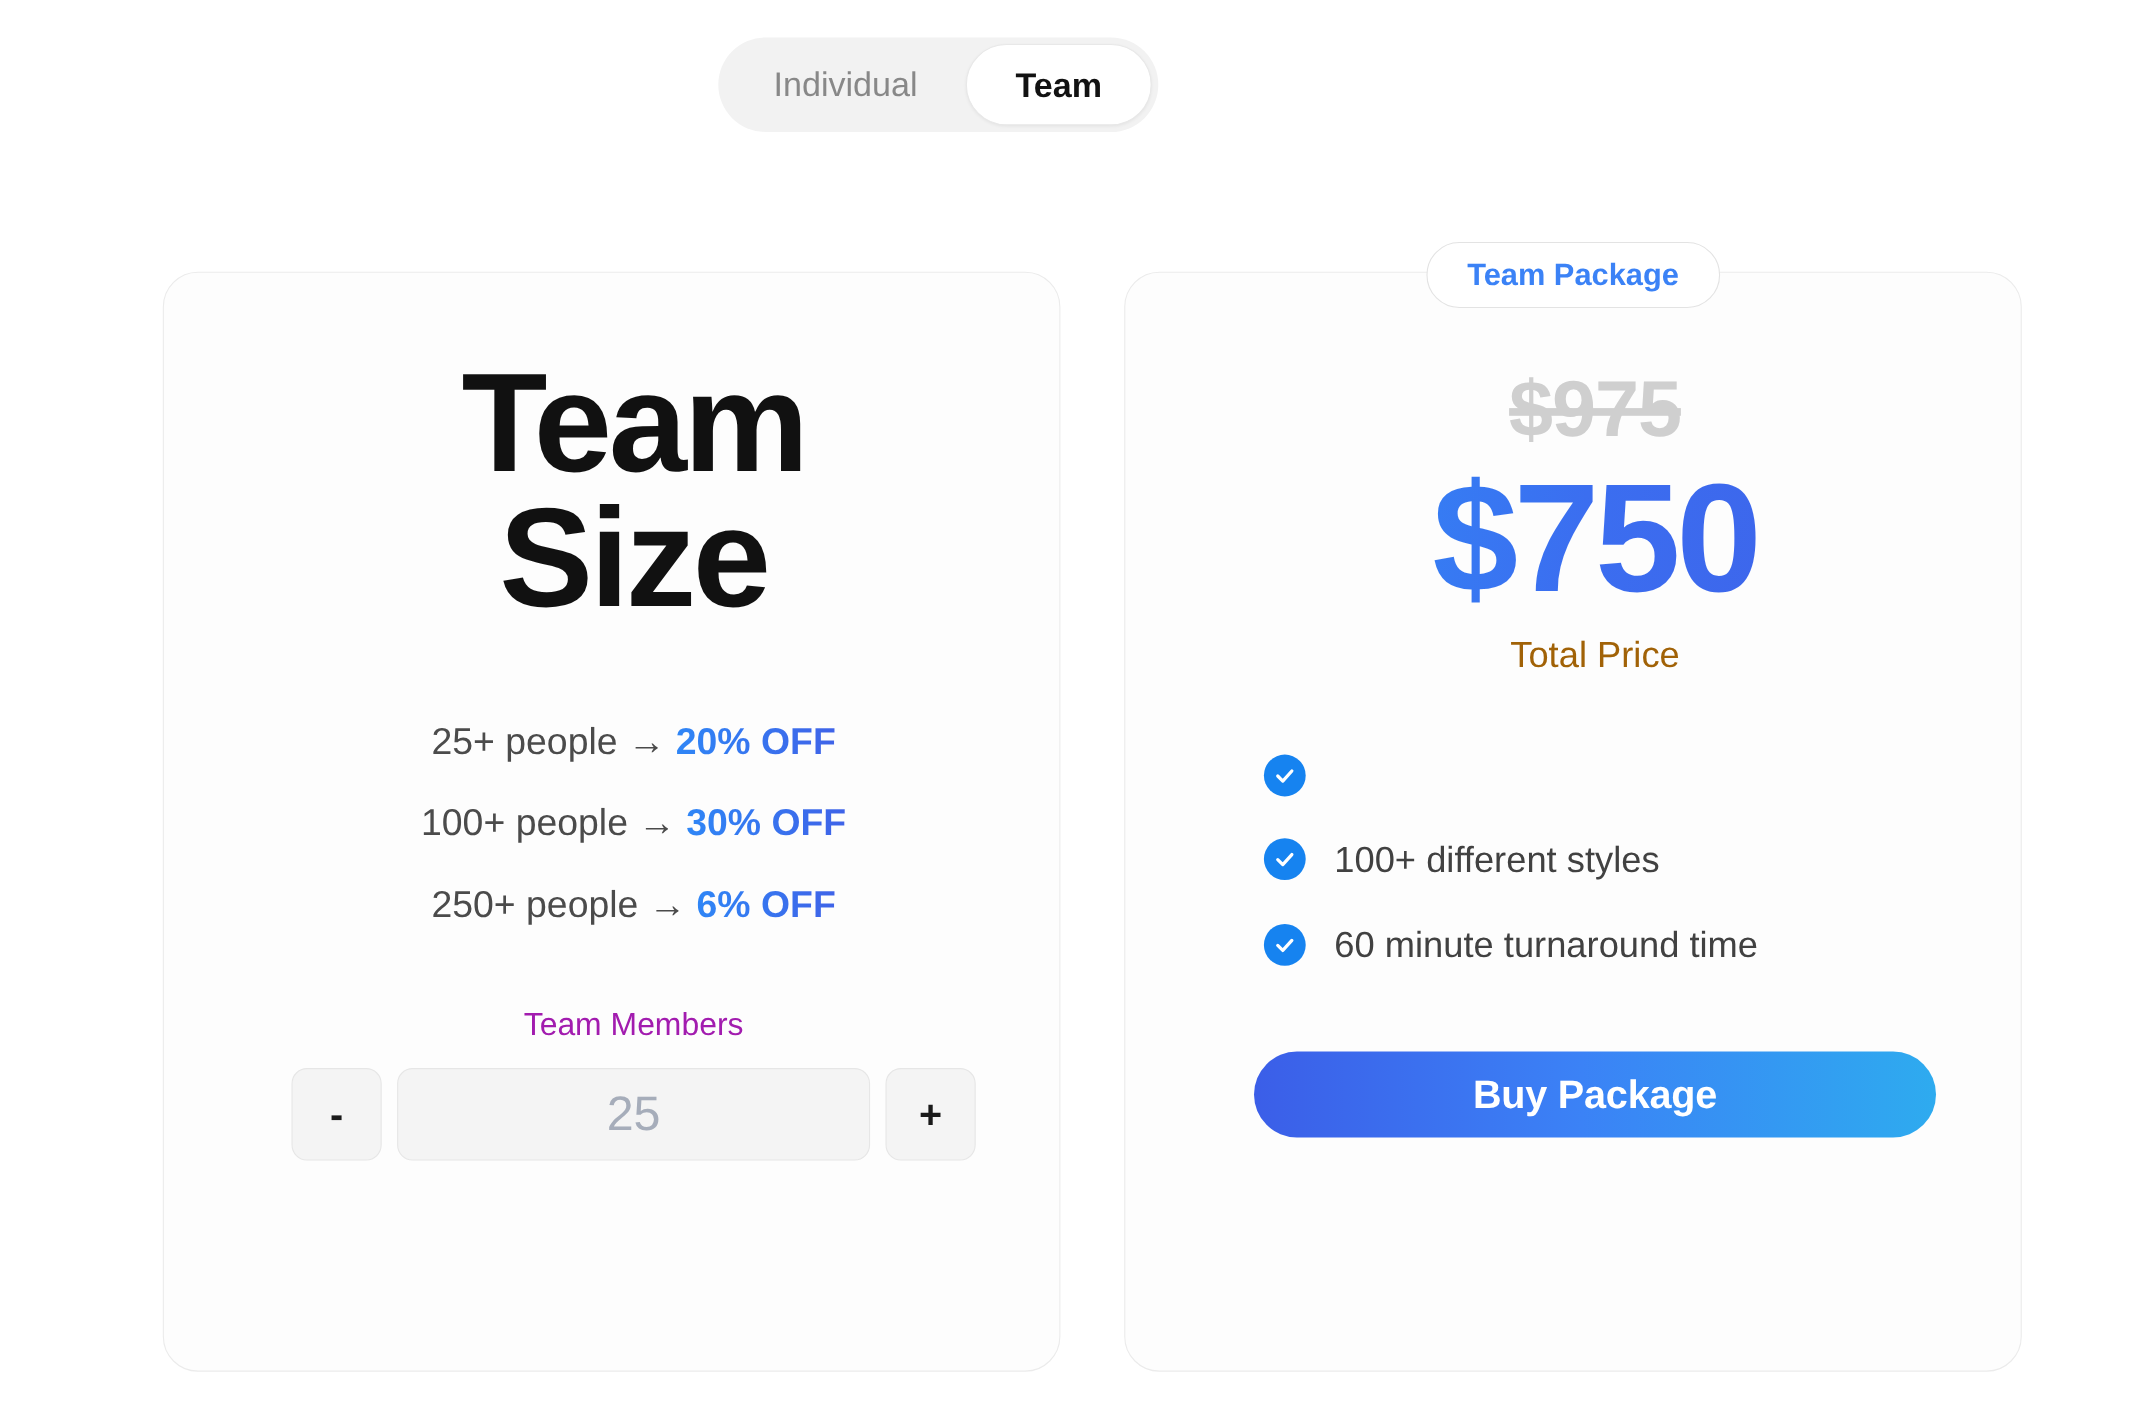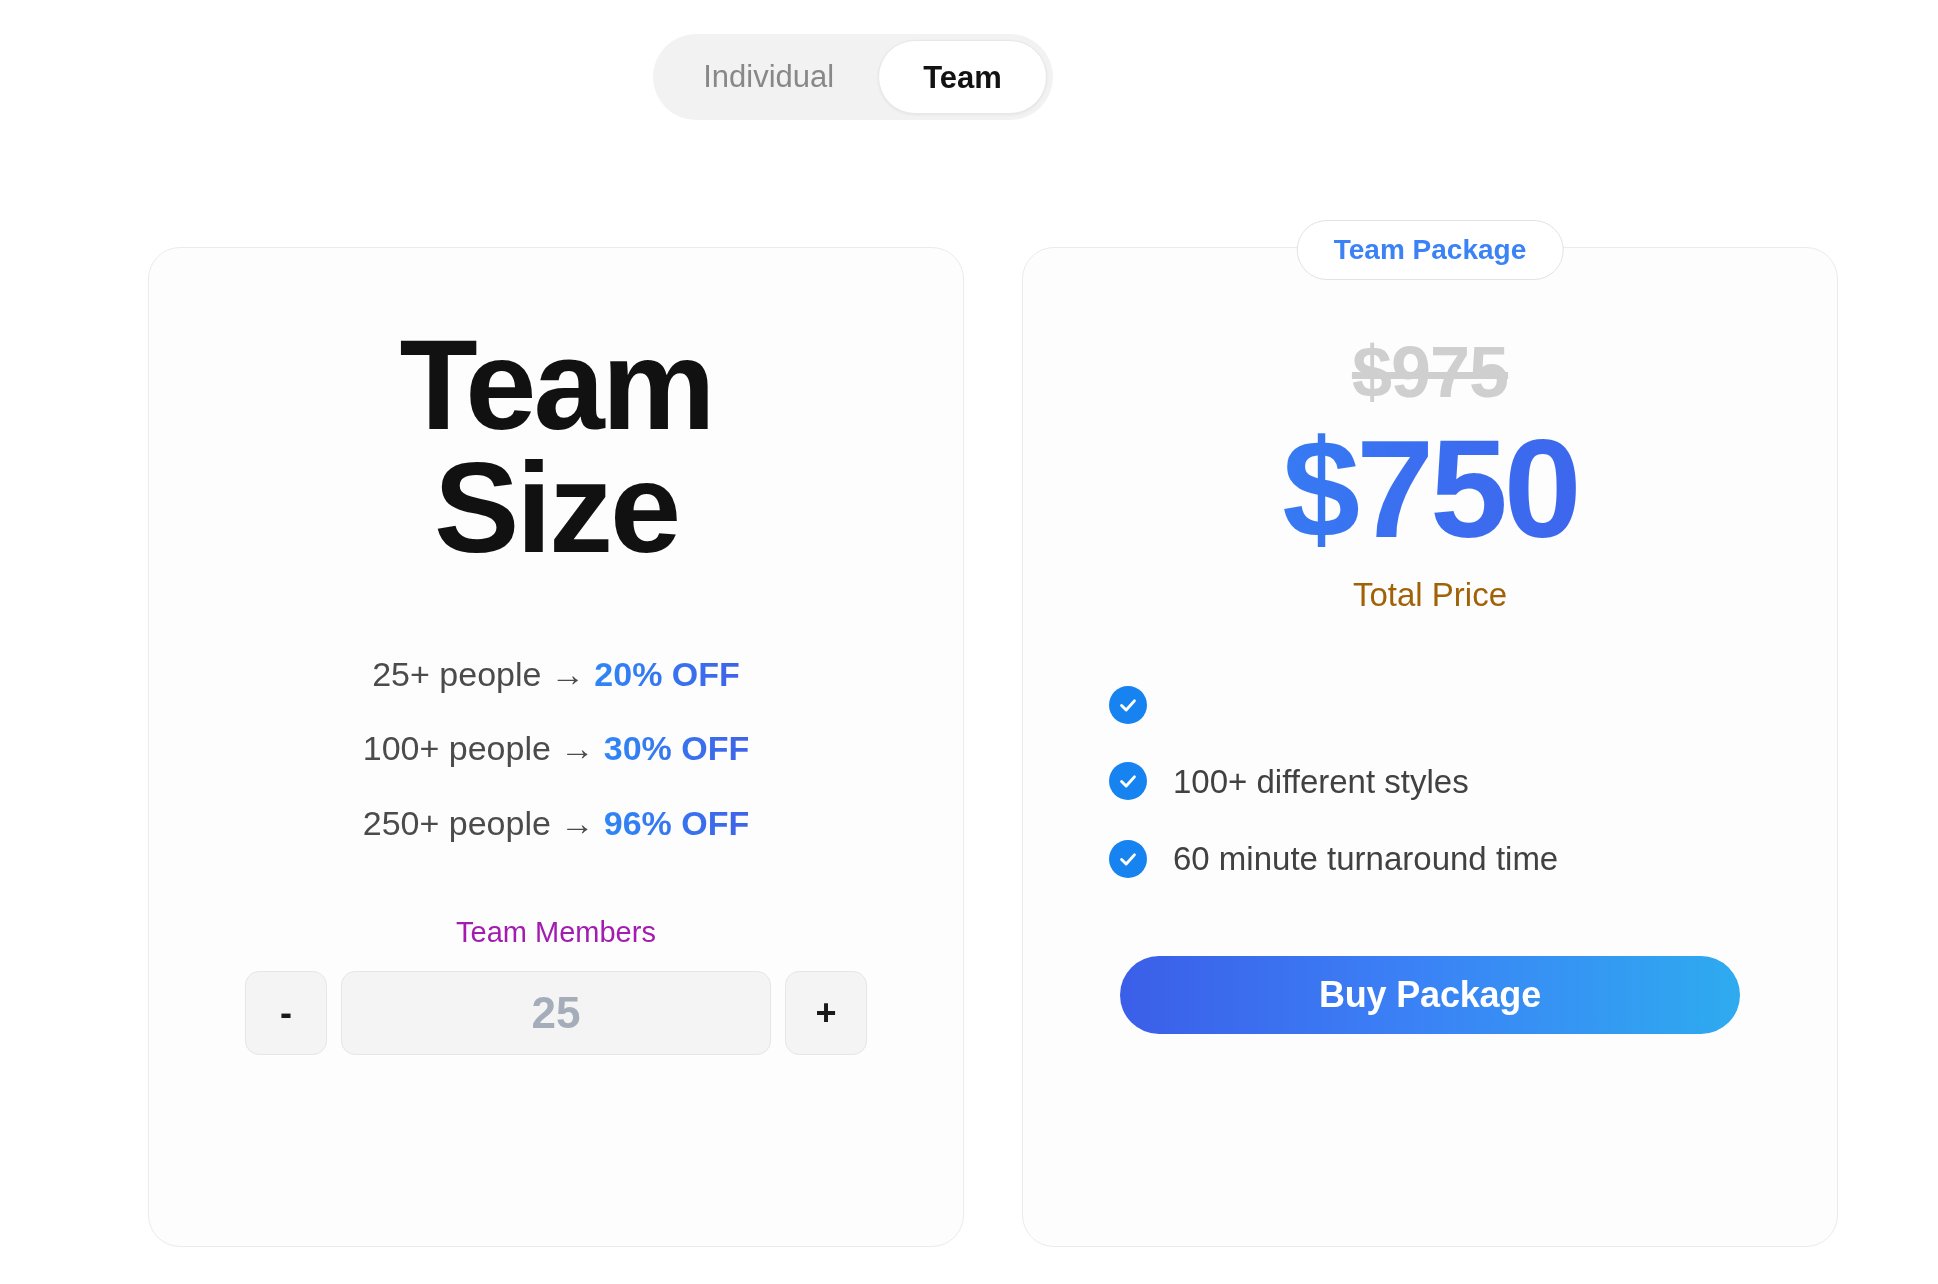--- a/index.html
+++ b/index.html
@@ -68,20 +68,21 @@
     gap: 58px;
   }
 
   .card {
     position: relative;
     background: #fdfdfd;
     border: 1px solid #ebebeb;
     border-radius: 32px;
     width: 816px;
     height: 1000px;
+    padding-left: 40px;
   }
 
   .card-right { background: #fdfdfd; }
 
   
   .left-inner {
     padding: 76px 48px 0;
     text-align: center;
   }
   .team-size-title {
@@ -141,21 +142,20 @@
   .step-input {
     width: 430px;
     height: 84px;
     border: 1px solid #e6e6e6;
     background: #f4f4f4;
     border-radius: 14px;
     text-align: center;
     font-family: "Liberation Sans", sans-serif;
     font-size: 44px;
     color: #a6adba;
-    font-weight: bold;
   }
   .step-input::placeholder { color: #a6adba; }
 
   
   .badge {
     position: absolute;
     top: -28px;
     left: 50%;
     transform: translateX(-50%);
     background: #ffffff;
@@ -268,21 +268,21 @@
         </div>
 
         <div class="tiers">
           <div class="tier">
             <span>25+ people → </span><span class="tier-disc">20% OFF</span>
           </div>
           <div class="tier">
             <span>100+ people → </span><span class="tier-disc">30% OFF</span>
           </div>
           <div class="tier">
-            <span>250+ people → </span><span class="tier-disc">96% OFF</span>
+            <span>250+ people → </span><span class="tier-disc">6% OFF</span>
           </div>
         </div>
 
         <div class="stepper-label">Team Members</div>
 
         <div class="stepper">
           <button class="step-btn">-</button>
           <input class="step-input" type="text" placeholder="25" style="">
           <button class="step-btn">+</button>
         </div>

